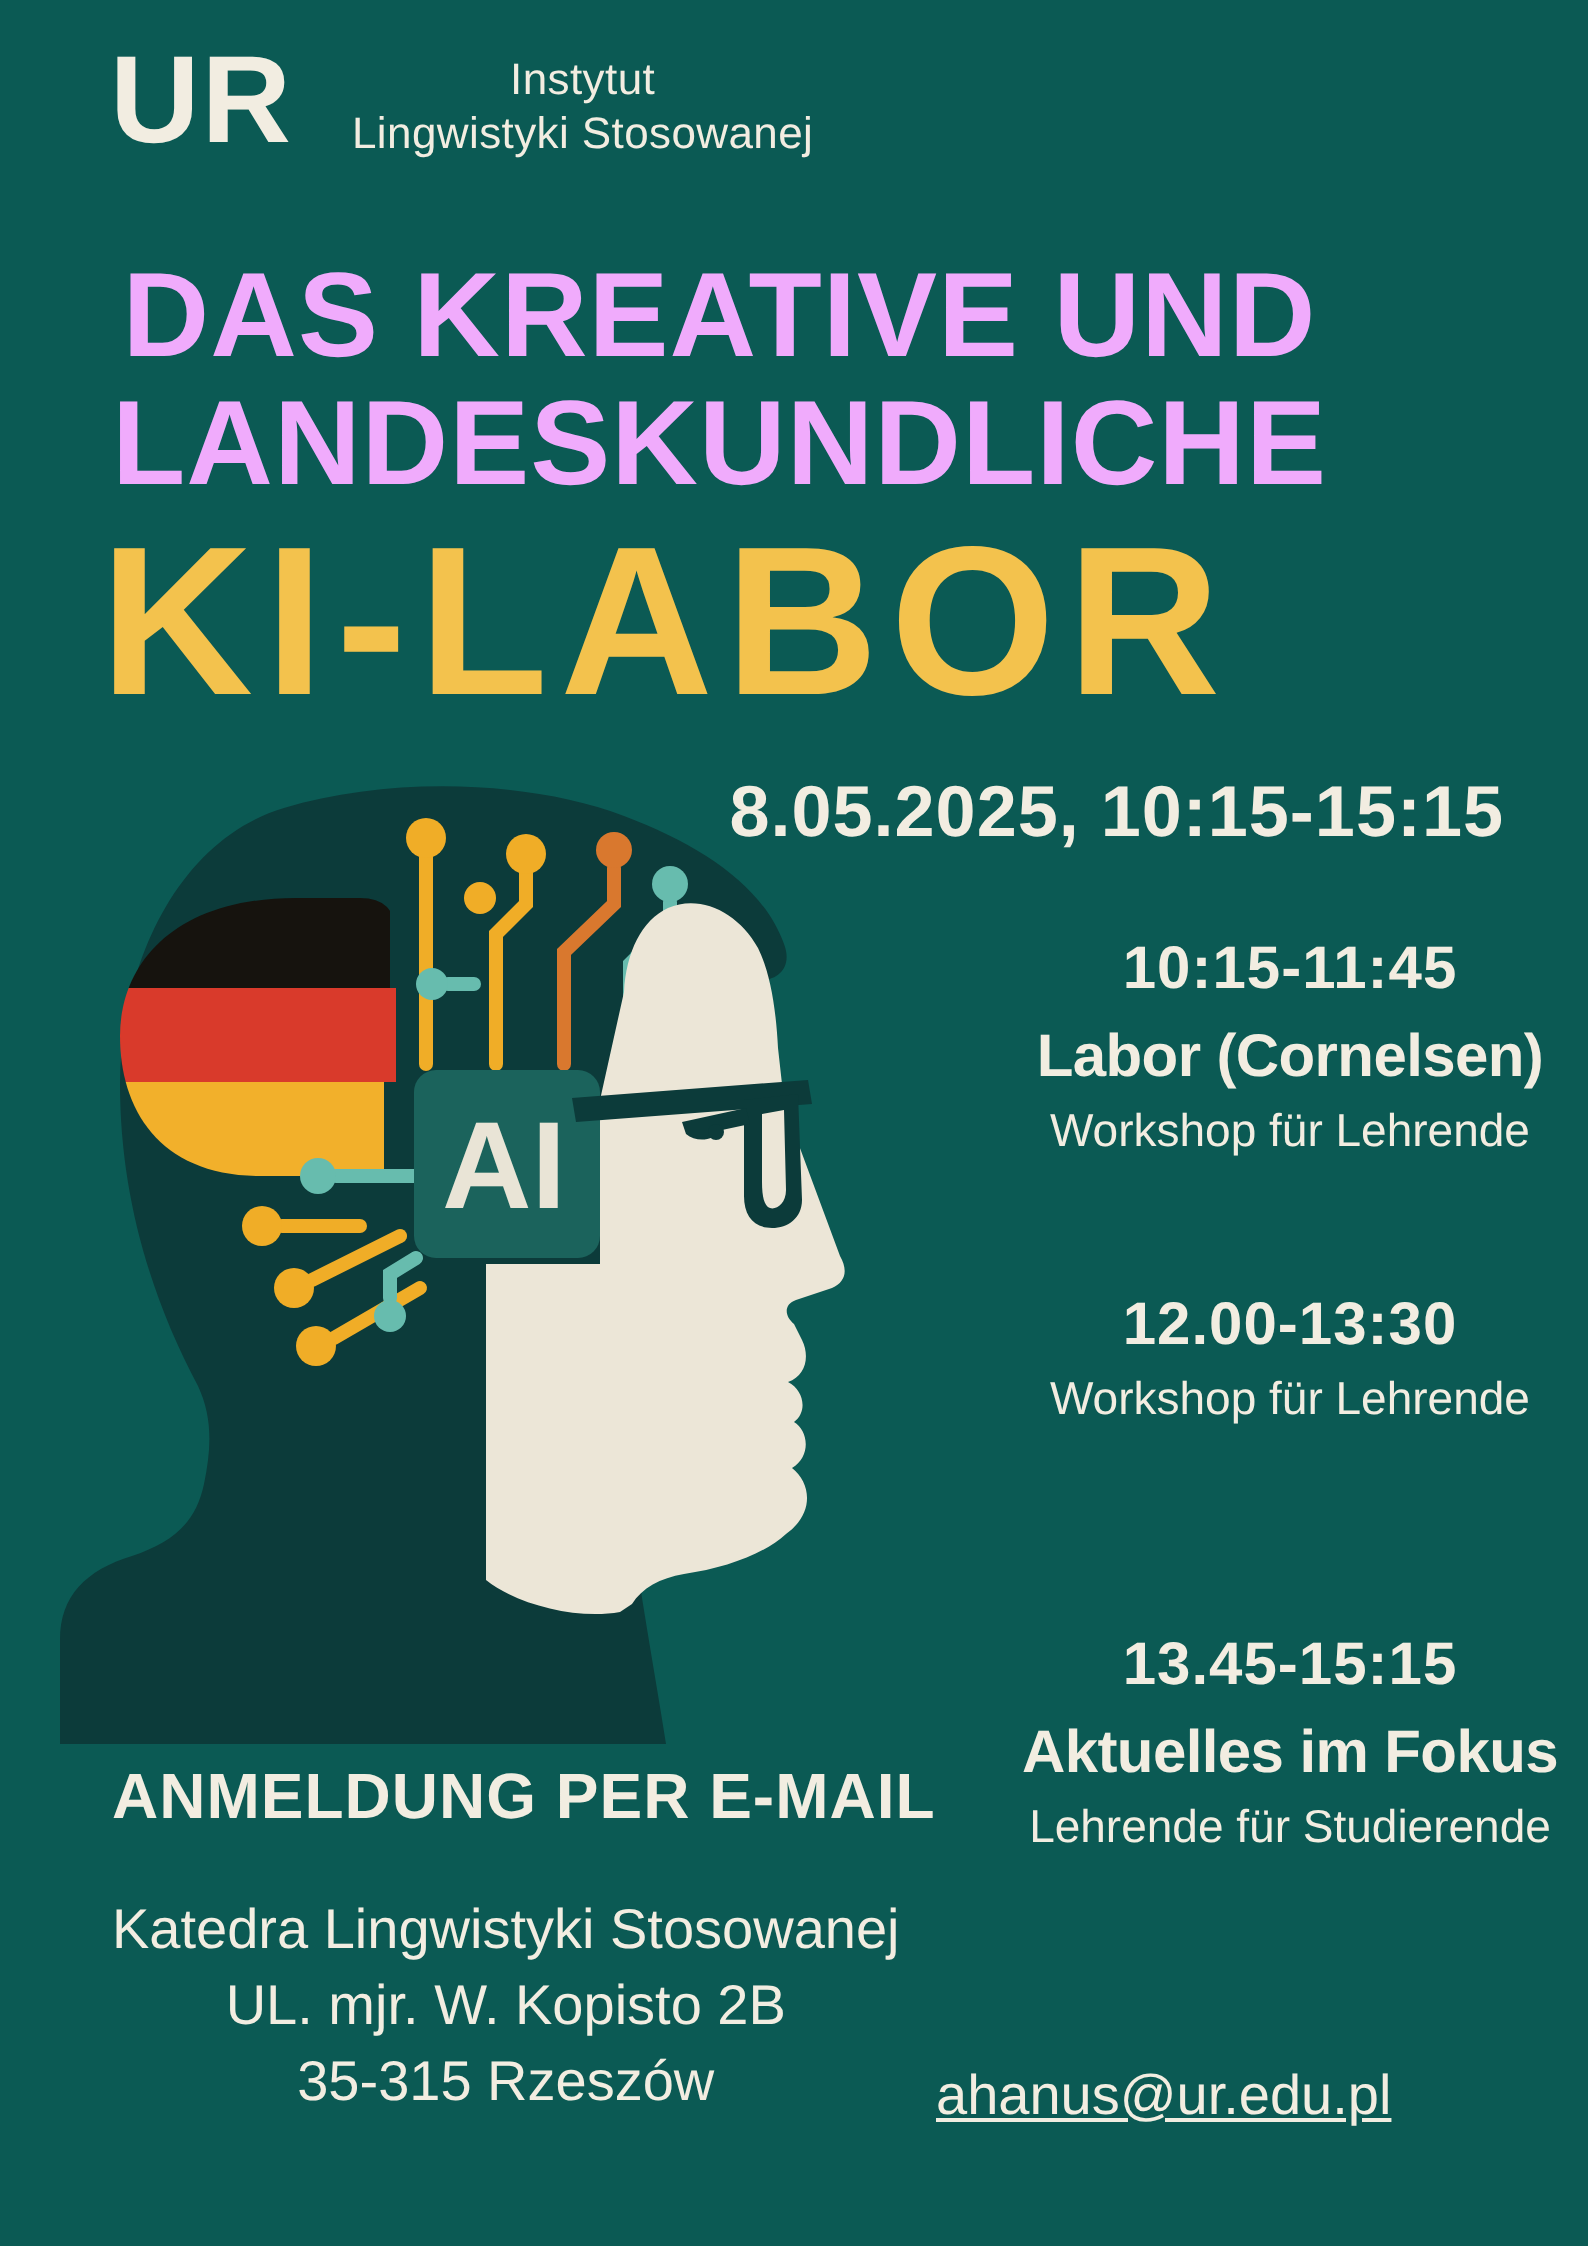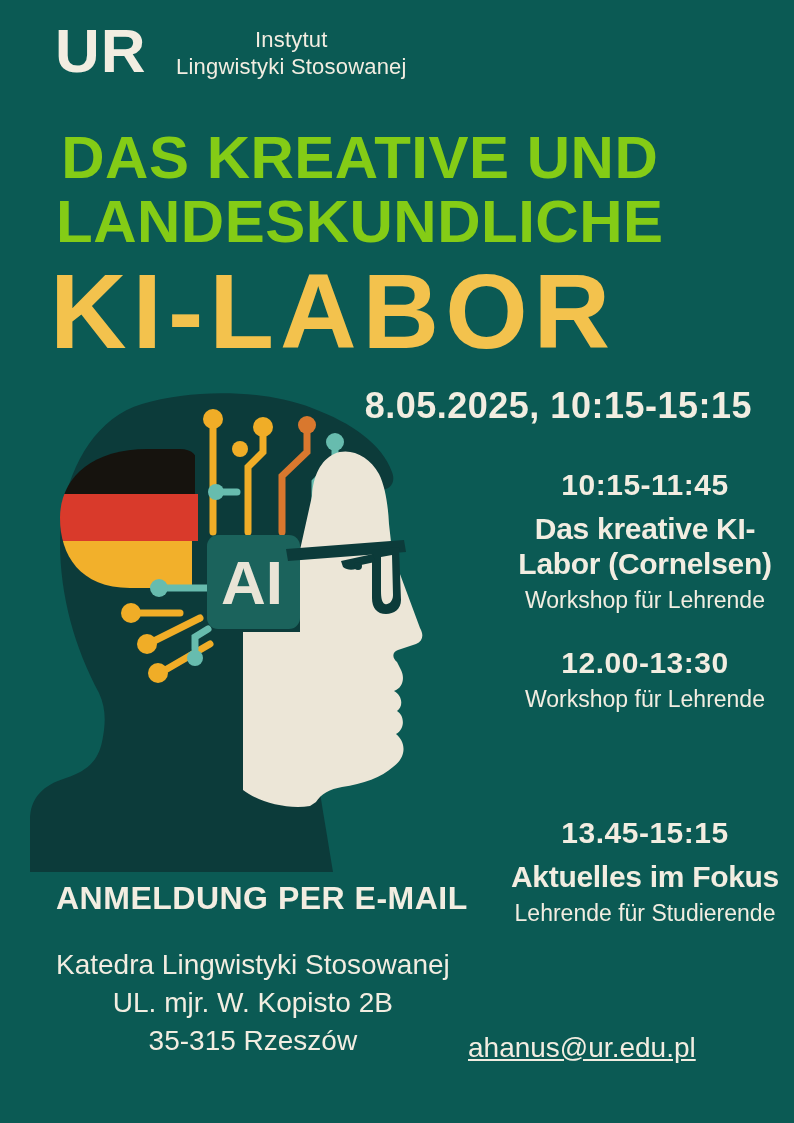--- a/index.html
+++ b/index.html
@@ -28,21 +28,21 @@
     position:absolute;left:55px;top:22px;
     font-size:62px;font-weight:bold;line-height:58px;letter-spacing:1px;
   }
   .institute{
     position:absolute;left:176px;top:26px;
     font-size:22px;line-height:27px;font-weight:normal;letter-spacing:0.2px;
   }
   .title{
     position:absolute;left:56px;top:126px;
     font-size:60px;font-weight:bold;line-height:64px;letter-spacing:0.5px;
-    color:#84cc16;white-space:nowrap;
+    color:#f0abfc;white-space:nowrap;
   }
   .kilabor{
     position:absolute;left:50px;top:256px;
     font-size:106px;font-weight:bold;line-height:110px;letter-spacing:6px;
     color:var(--yellow);white-space:nowrap;
   }
   .date{
     position:absolute;right:42px;top:385px;
     font-size:36px;font-weight:bold;letter-spacing:0.5px;white-space:nowrap;margin-left:43px;
   }
@@ -174,21 +174,20 @@
         M 342 158 L 369 155 L 371 208 C 371 217 364 222 356 222 C 347 222 342 216 342 206 Z
         M 351 165 L 362 163 L 363 203 C 363 210 358 213 355 212 C 352 211 351 206 351 199 Z"></path>
       <path d="M 311 169 L 343 162 L 345 170 L 331 173 C 326 179 318 179 313 175 Z"></path>
       <circle cx="328" cy="174" r="4"></circle>
     </g>
   </svg>
 
   <div class="session s1">
     <div class="time">10:15-11:45</div>
     <div class="stitle">
-      <div>Das kreative KI-</div>
       <div>Labor (Cornelsen)</div>
     </div>
     <div class="subtitle">Workshop für Lehrende</div>
   </div>
 
   <div class="session s2">
     <div class="time">12.00-13:30</div>
     <div class="subtitle">Workshop für Lehrende</div>
   </div>
 

